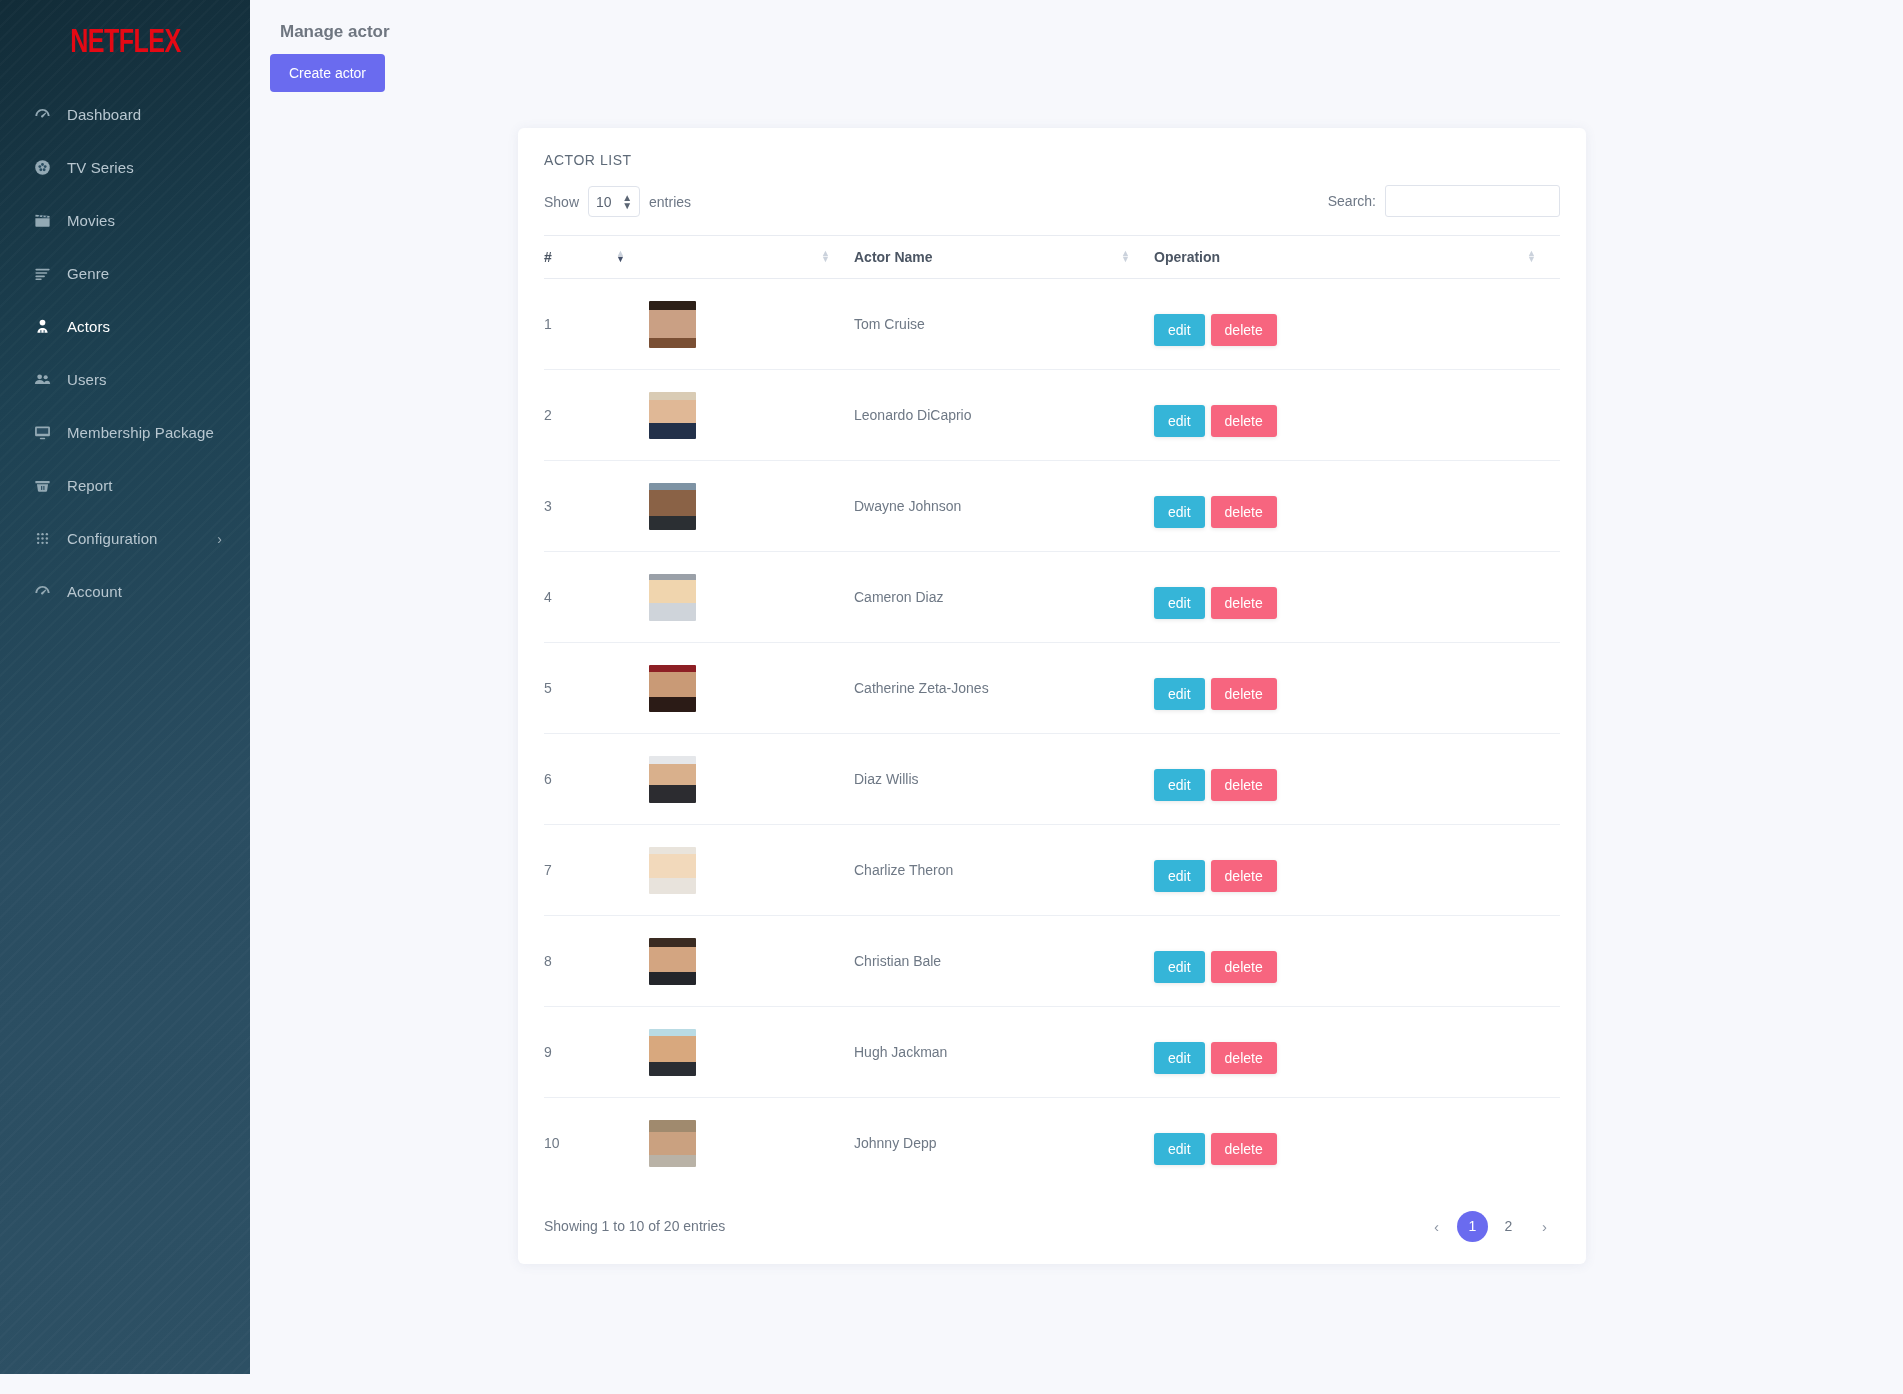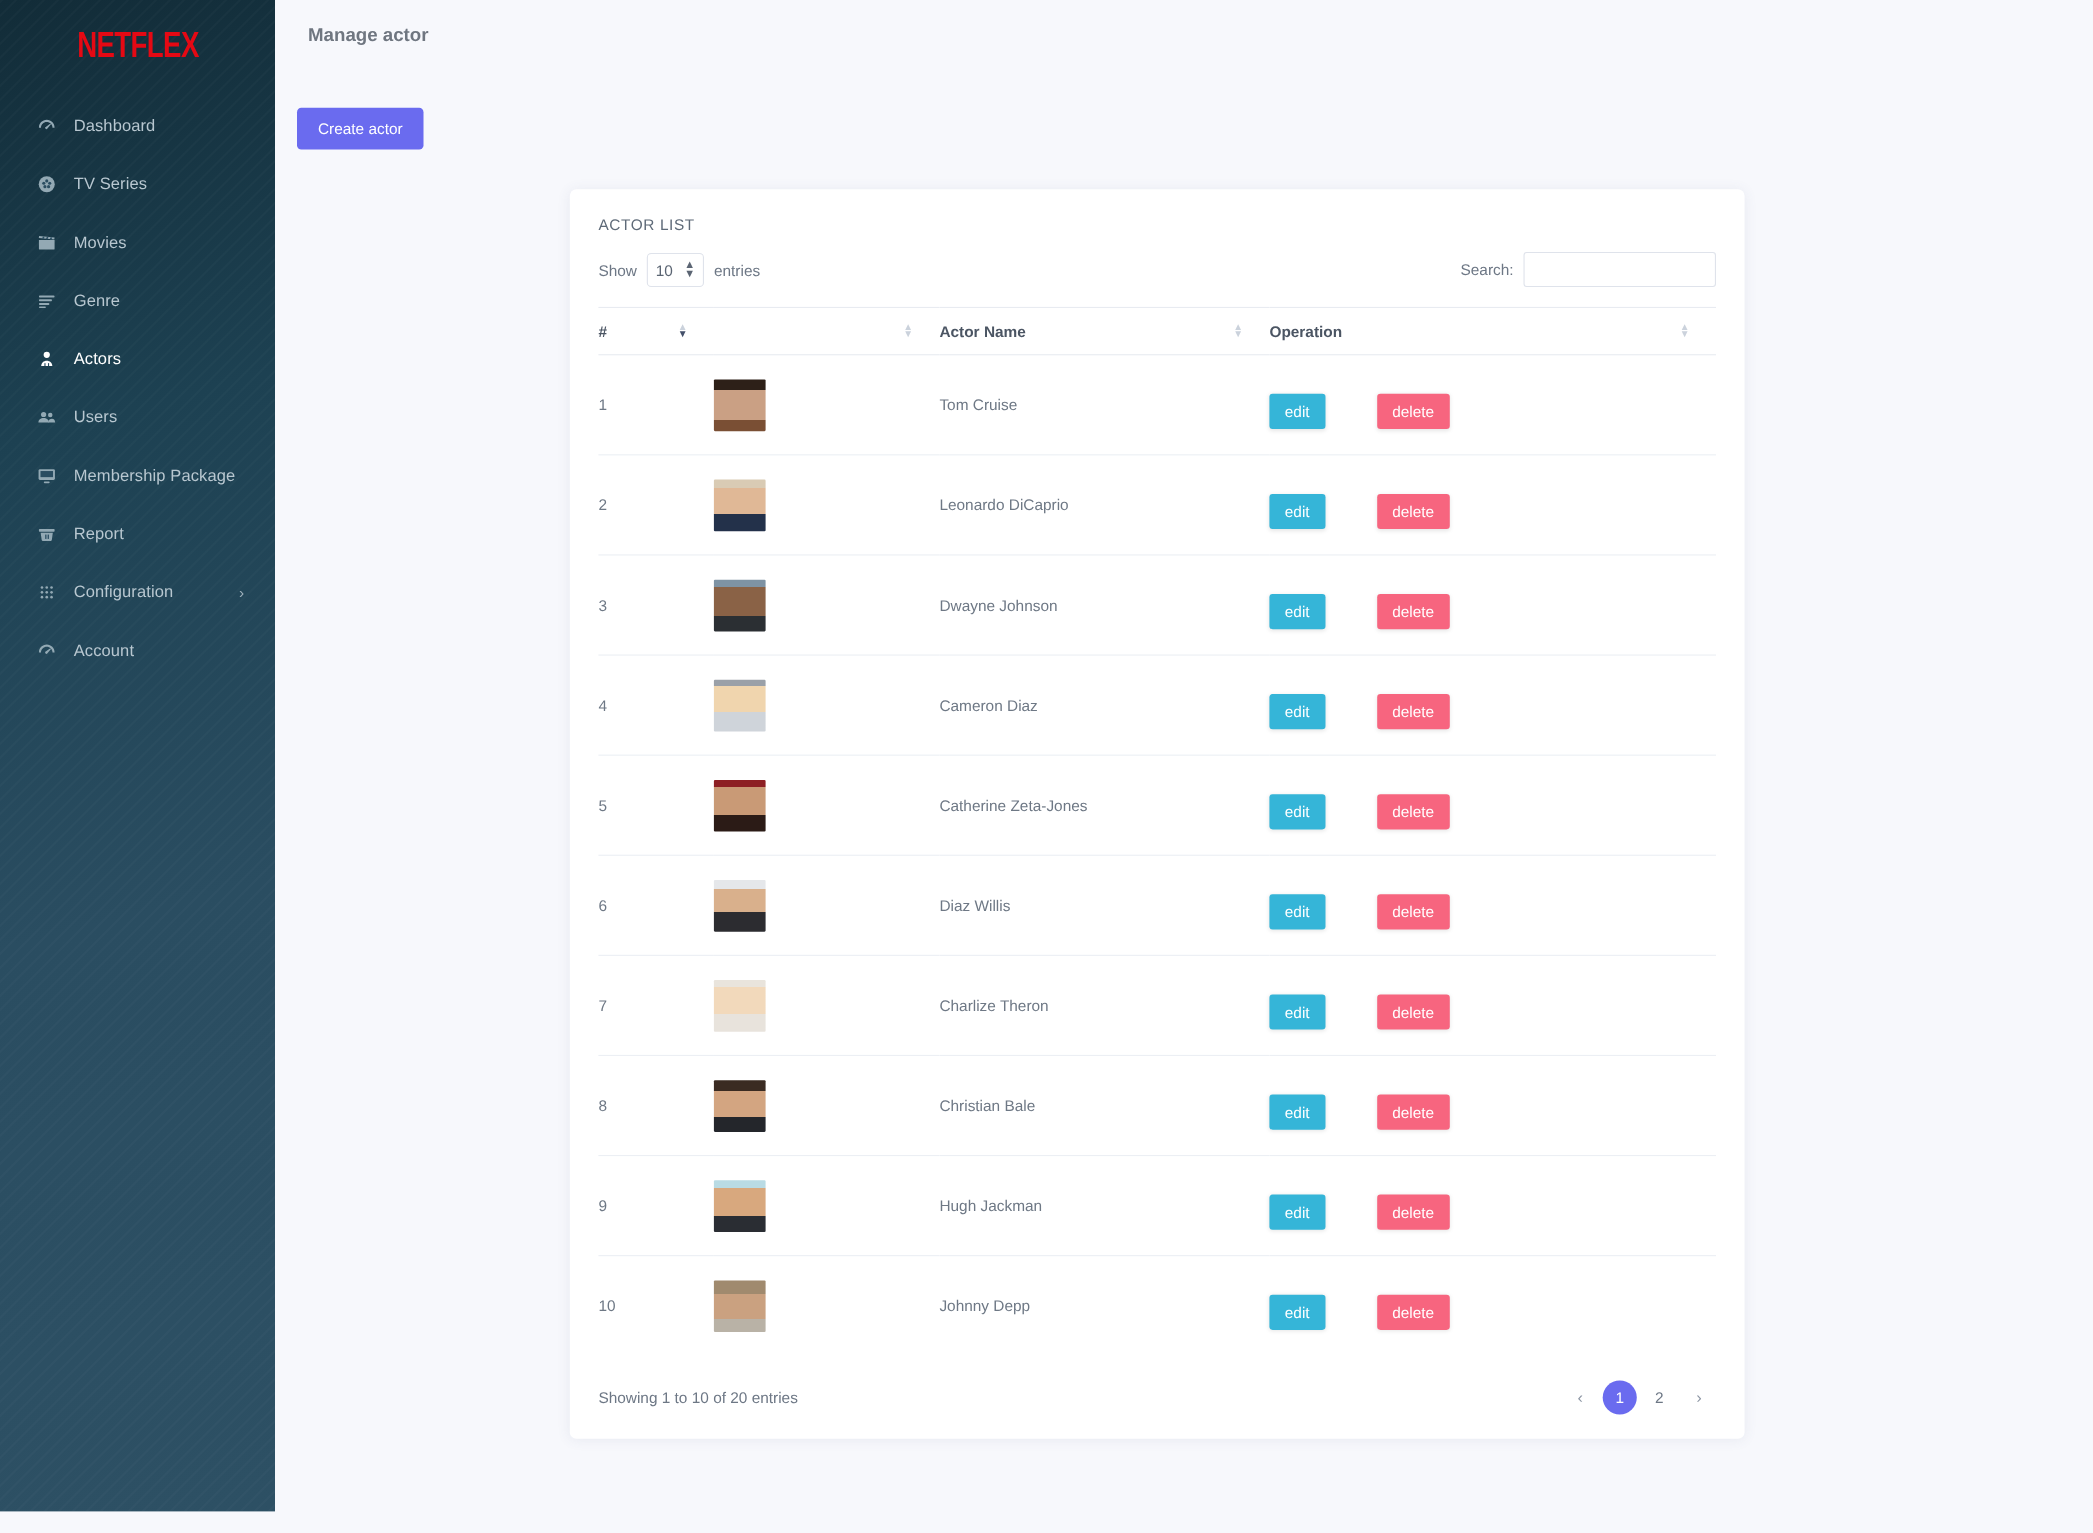--- a/index.html
+++ b/index.html
@@ -74,21 +74,21 @@
   .user-role { font-size: 13px; color: #9aa3b1; }
 
   .content { flex: 1; padding: 22px 0 0 0; overflow: hidden; }
   .page-title {
     font-size: 17px; color: #6f7680; font-weight: 700;
     padding-left: 30px; margin-bottom: 12px;
   }
   .btn-create {
     margin-left: 20px; background: #6a6bef; color: #fff; border: none;
     border-radius: 4px; font-size: 14px; font-family: inherit;
-    padding: 11px 19px; cursor: pointer; display: inline-block; margin-top: 44px;
+    padding: 11px 19px; cursor: pointer; display: inline-block;
   }
 
   
   .card {
     margin: 36px 0 0 268px; width: 1068px; background: #fff;
     border-radius: 6px; box-shadow: 0 1px 12px rgba(80,90,130,.09);
     padding: 24px 26px 22px 26px;
   }
   .card-title {
     font-size: 14px; color: #5e6a78; letter-spacing: .55px;
@@ -135,21 +135,21 @@
   .thumb {
     width: 47px; height: 47px; display: block; border-radius: 1px;
     background-size: cover; background-position: center top;
   }
   .btn-op {
     border: none; border-radius: 3px; color: #fff; font-family: inherit;
     font-size: 14px; padding: 8px 14px; cursor: pointer; margin-right: 6px;
     box-shadow: 0 1px 4px rgba(0,0,0,.10);
   }
   .btn-edit   { background: #35b5d8; margin-top: 12px; }
-  .btn-delete { background: #f7657f; margin-left: 41px; }
+  .btn-delete { background: #f7657f; }
 
   .card-foot {
     display: flex; align-items: center; justify-content: space-between;
     padding-top: 22px;
   }
   .showing-text { font-size: 14px; color: #6d7785; }
   .pager { display: flex; align-items: center; gap: 5px; }
   .pg {
     min-width: 31px; height: 31px; border-radius: 50%; display: flex;
     align-items: center; justify-content: center; font-size: 14px;

